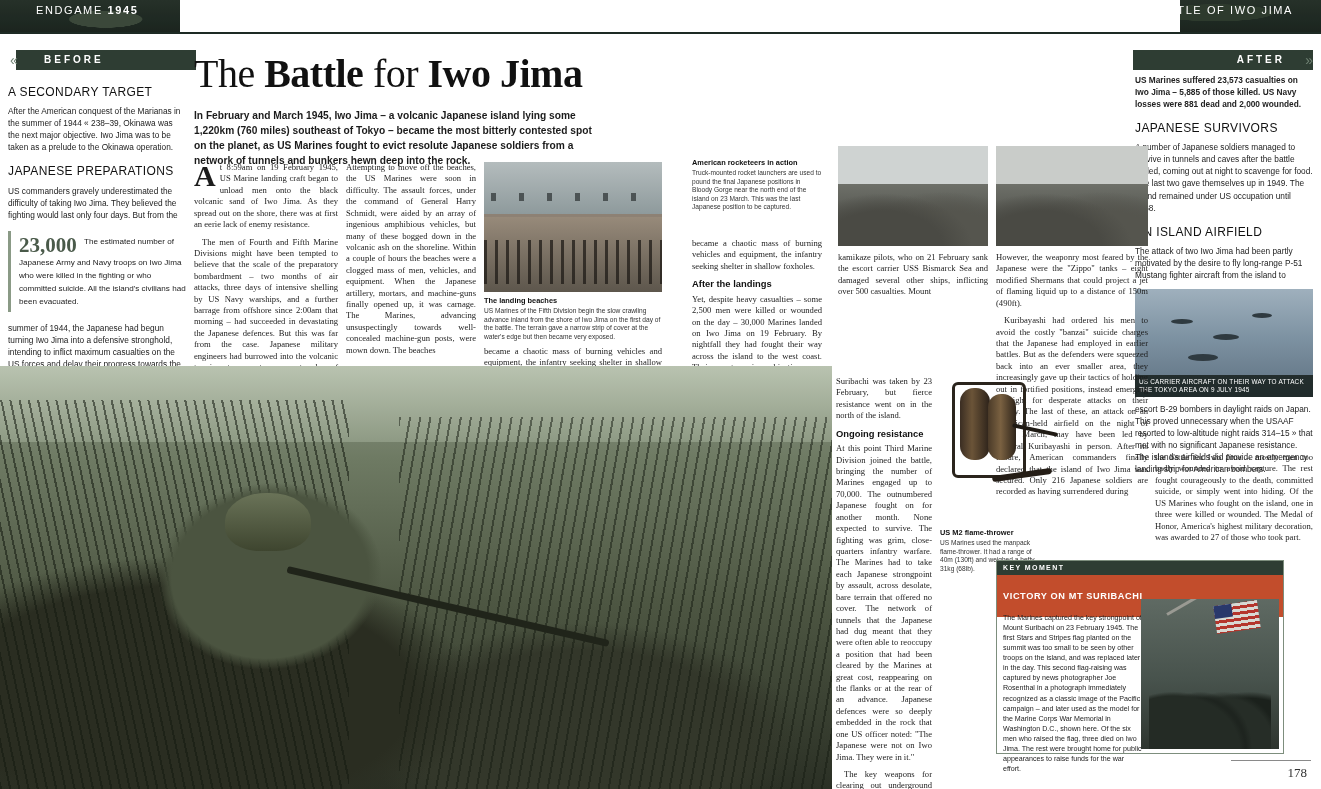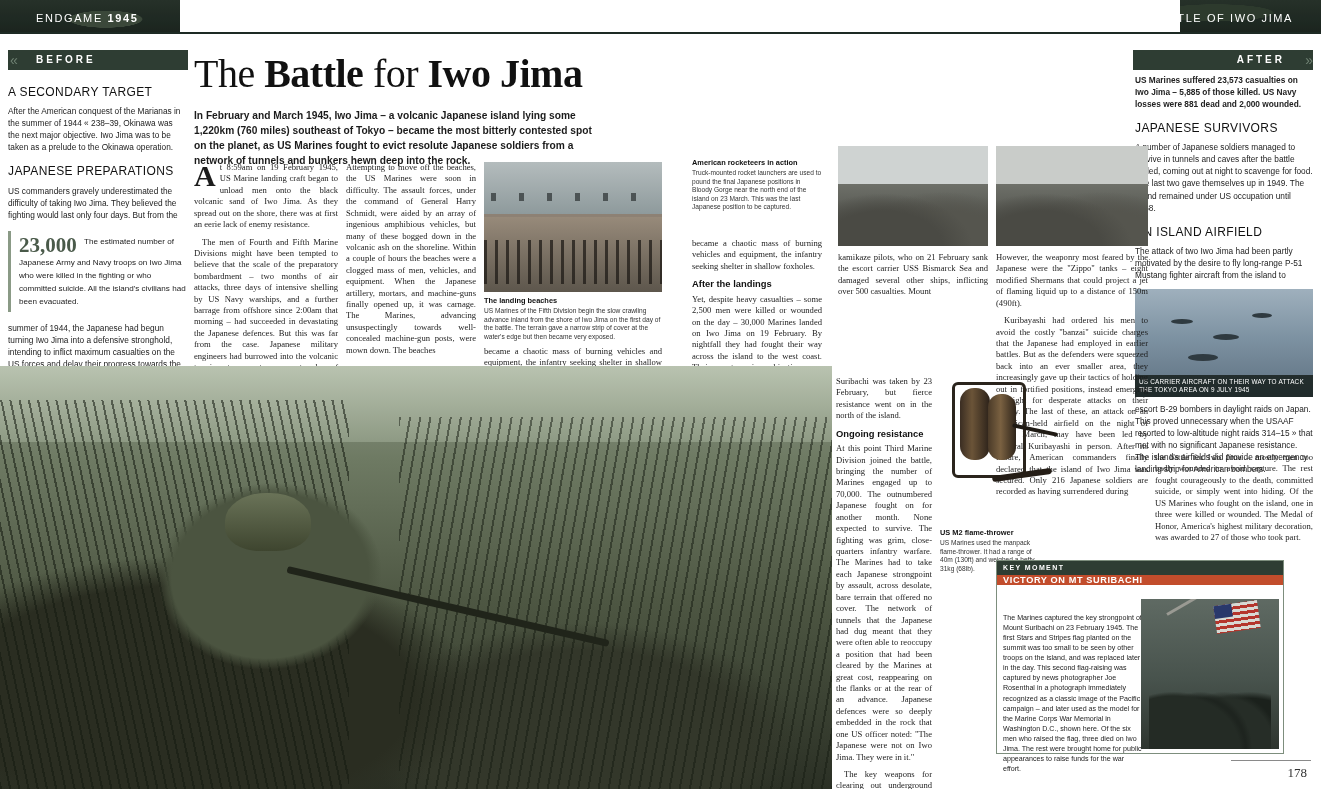--- a/index.html
+++ b/index.html
@@ -31,36 +31,36 @@
       radial-gradient(ellipse 95px 14px at 92% 40%, #2e3b2e 0 60%, transparent 62%),
       linear-gradient(#27322a,#1b241e);
     opacity:.95;
   }
   .topbar .white-wedge-l {
     position:absolute; left:180px; top:0; width:1000px; height:32px;
     background:#ffffff;
   }
   .topbar .white-wedge-l:before, .topbar .white-wedge-l:after { content:""; }
   .tb-label {
-    position:absolute; top:12px; font-size:11px; letter-spacing:1.6px;
+    position:absolute; top:4px; font-size:11px; letter-spacing:1.6px;
     color:#1d2a24; font-family:"Liberation Sans", sans-serif;
   }
   .tb-left { left:36px; color:#ffffff; }
   .tb-right { right:28px; color:#ffffff; }
   .tb-left b, .tb-right b { font-weight:bold; }
 
   .topline {
     position:absolute; top:32px; left:0; width:1321px; height:2px; background:#1d2a24;
   }
 
   
   .band {
     position:absolute; top:50px; height:20px; background:#2e3d33;
   }
-  .band-left { left:8px; width:180px; }
+  .band-left { left:16px; width:180px; }
   .band-right { right:8px; width:180px; }
   .band span {
     position:absolute; top:4px; font-size:10px; letter-spacing:3px; color:#fff;
     font-family:"Liberation Sans", sans-serif; font-weight:bold;
   }
   .band-left span { left:28px; }
   .band-right span { right:28px; }
   .chev {
     position:absolute; top:52px; font-size:14px; color:#6f8273; letter-spacing:-2px;
     font-family:"Liberation Sans", sans-serif;
@@ -221,21 +221,21 @@
     position:absolute; left:996px; top:560px; width:288px; height:194px;
     border:1px solid #7d8e7d; background:#ffffff;
   }
   .keybox .kbhdr {
     height:14px; background:#2e3d33; color:#fff;
     font-family:"Liberation Sans", sans-serif; font-size:7px; font-weight:bold;
     letter-spacing:1.4px; padding:3px 0 0 6px;
   }
   .keybox .kbtitle {
     background:#c24d2c; color:#fff; font-family:"Liberation Sans", sans-serif;
-    font-size:9.2px; font-weight:bold; letter-spacing:.6px; padding:0 6px;
+    font-size:9.2px; font-weight:bold; letter-spacing:.6px; padding:16px 6px;
   }
   .keybox .kbbody {
     position:absolute; left:6px; top:52px; width:140px;
     font-family:"Liberation Sans", sans-serif; font-size:7.1px; line-height:1.42; color:#222;
   }
   .kbphoto {
     position:absolute; right:4px; top:38px; width:138px; height:150px;
     background:linear-gradient(#5f6a63 0%, #47524c 55%, #2e352f 100%);
     overflow:hidden;
   }

